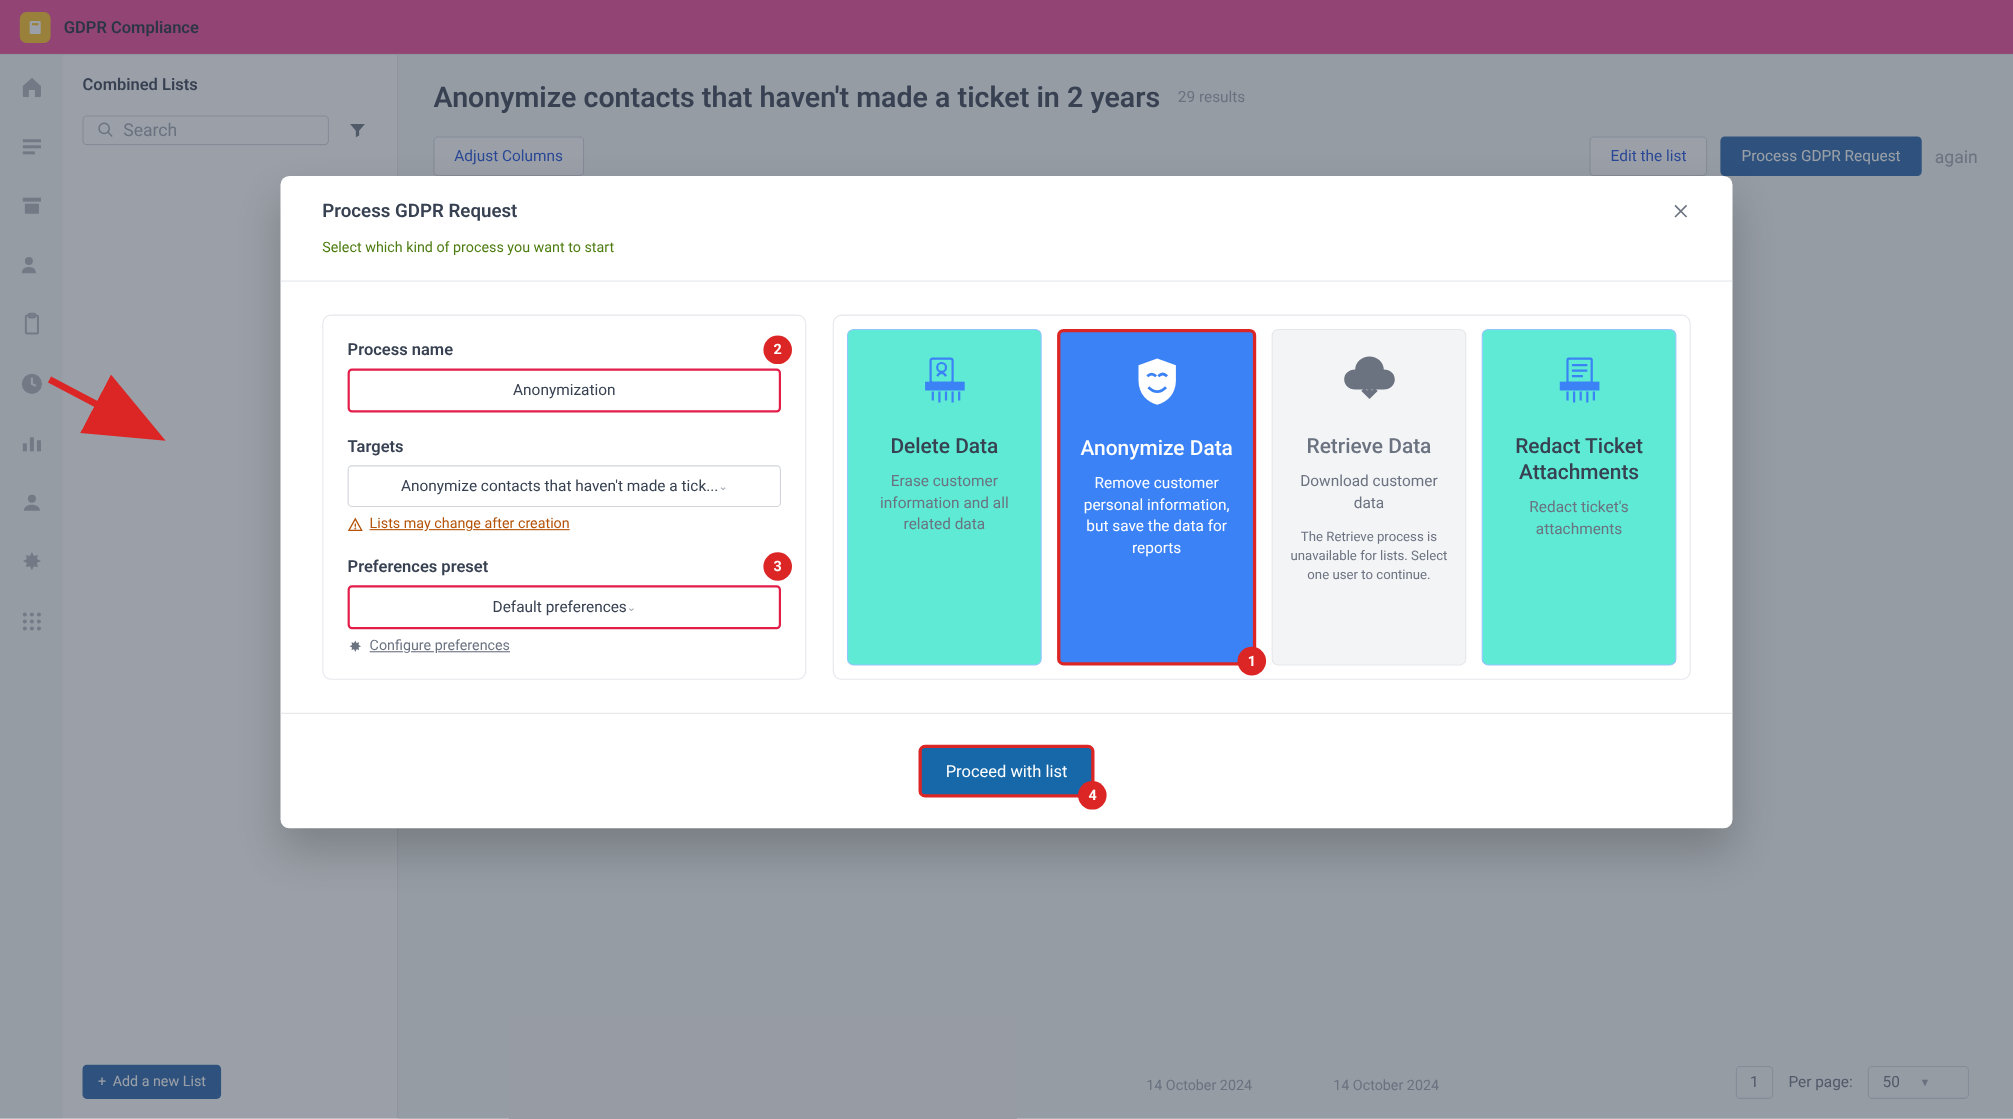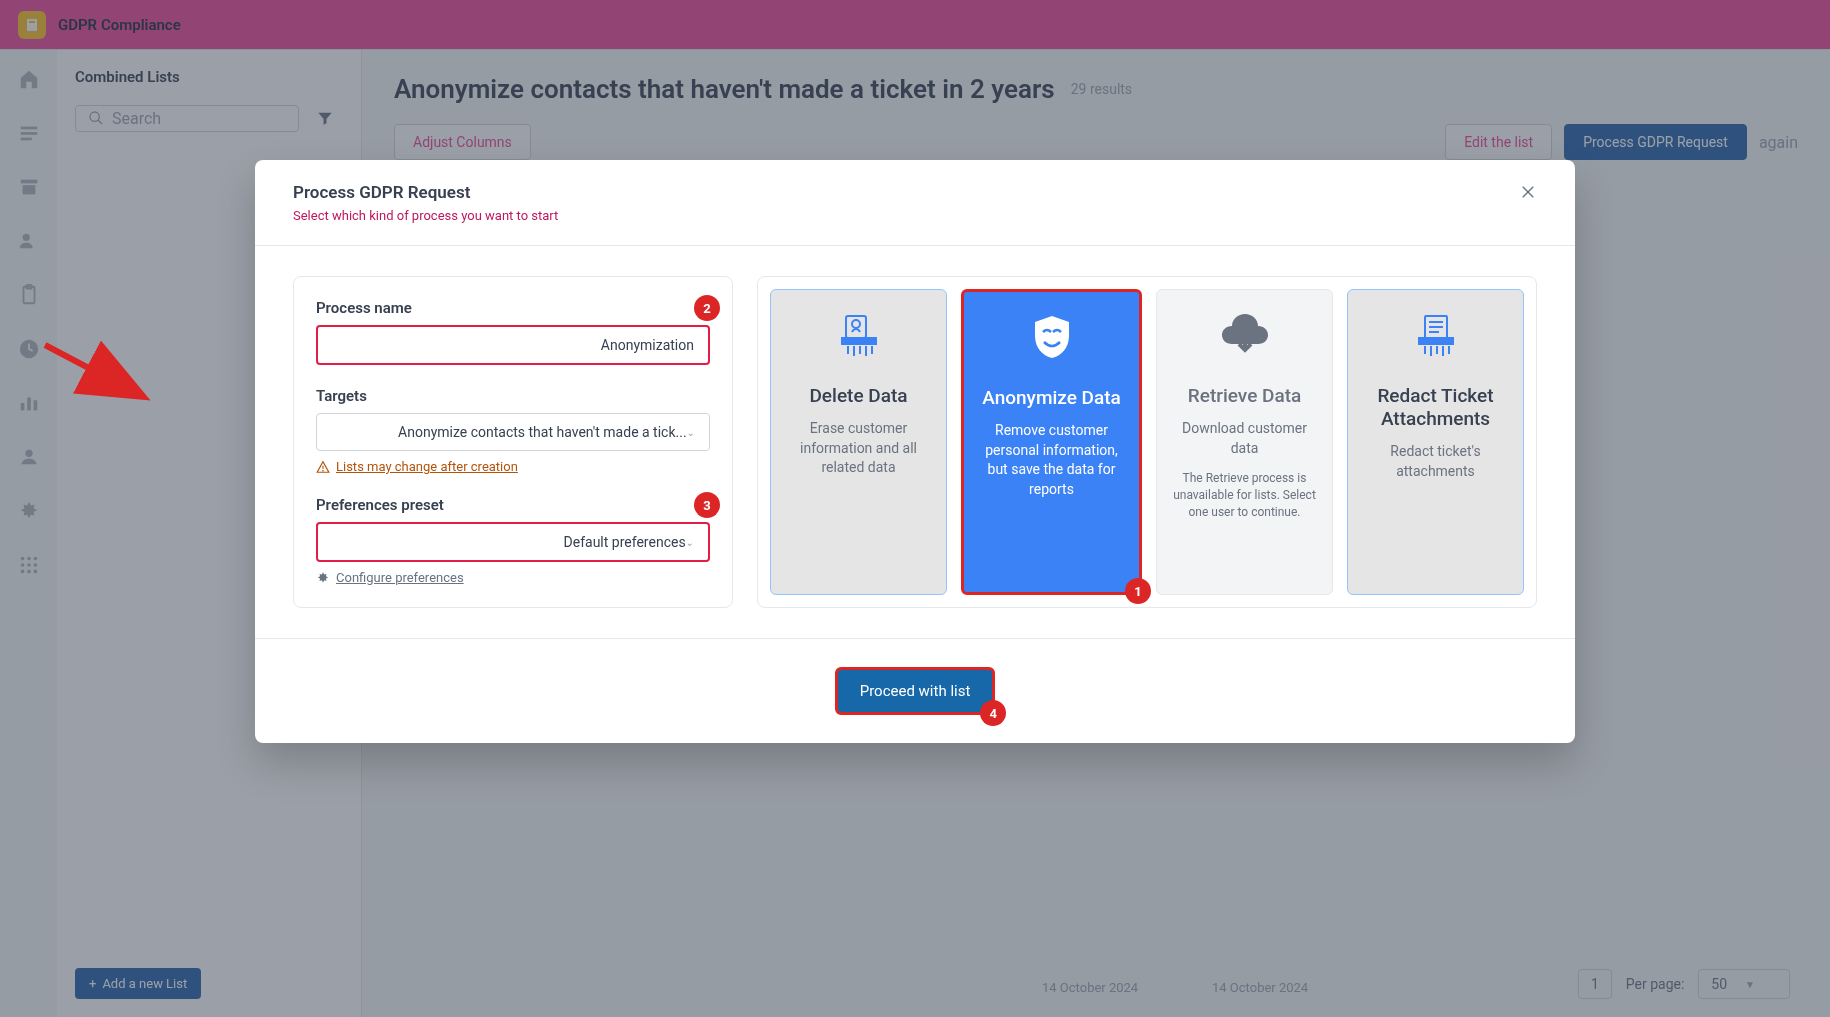--- a/index.html
+++ b/index.html
@@ -13,39 +13,39 @@
 .sidebar{width:305px;background:#fff;border-right:1px solid #e5e7eb;padding:18px}
 .sidebar-title{font-size:15px;font-weight:600;color:#374151;margin-bottom:14px}
 .search-row{display:flex;gap:8px;align-items:center}
 .search-box{flex:1;border:1px solid #d1d5db;border-radius:4px;padding:3px 12px;display:flex;align-items:center;gap:8px;color:#9ca3af}
 .filter-btn{width:36px;height:36px;display:flex;align-items:center;justify-content:center;color:#6b7280}
 .content{flex:1;padding:24px 32px;position:relative}
 .page-title-row{display:flex;align-items:center;gap:16px;margin-bottom:20px}
 .page-title{font-size:26px;color:#374151;font-weight:600}
 .result-count{color:#9ca3af;font-size:14px}
 .toolbar{display:flex;gap:12px;margin-bottom:20px}
-.btn{padding:9px 18px;border:1px solid #d1d5db;border-radius:4px;background:#fff;color:#ec4899;font-size:14px;cursor:pointer}
+.btn{padding:9px 18px;border:1px solid #d1d5db;border-radius:4px;background:#fff;color:#1d4ed8;font-size:14px;cursor:pointer}
 .btn-primary{background:#2563a8;color:#fff;border-color:#2563a8}
 .overlay{position:absolute;inset:0;background:rgba(55,65,81,0.5);display:flex;align-items:flex-start;justify-content:center;padding-top:160px;z-index:100}
 .modal{width:1320px;background:#fff;border-radius:8px;box-shadow:0 20px 40px rgba(0,0,0,0.2);overflow:hidden}
 .modal-head{padding:22px 38px;border-bottom:1px solid #e5e7eb;position:relative}
 .modal-title{font-size:17px;font-weight:600;color:#374151}
-.modal-sub{font-size:13px;color:#be185d;margin-top:6px}
+.modal-sub{font-size:13px;color:#4d7c0f;margin-top:16px}
 .modal-close{position:absolute;top:22px;right:38px;cursor:pointer;color:#6b7280;font-size:20px}
 .modal-body{padding:30px 38px;display:flex;gap:24px}
 .left-panel{width:440px;border:1px solid #e5e7eb;border-radius:8px;padding:22px}
 .form-group{margin-bottom:22px;position:relative}
 .form-label{font-size:15px;font-weight:600;color:#374151;margin-bottom:8px;display:block}
-.form-input,.form-select{width:100%;border:1px solid #d1d5db;border-radius:4px;padding:10px 14px;font-size:14px;color:#374151;display:flex;align-items:center;justify-content:flex-end}
+.form-input,.form-select{width:100%;border:1px solid #d1d5db;border-radius:4px;padding:10px 14px;font-size:14px;color:#374151;display:flex;align-items:center;justify-content:center}
 .highlighted{border:2px solid #e11d48}
 .badge{position:absolute;width:26px;height:26px;background:#dc2626;color:#fff;border-radius:50%;display:flex;align-items:center;justify-content:center;font-size:13px;font-weight:bold;z-index:5}
 .helper-link{color:#6b7280;font-size:13px;text-decoration:underline;display:flex;align-items:center;gap:6px;margin-top:8px}
 .helper-link.warn{color:#b45309}
 .right-panel{flex:1;border:1px solid #e5e7eb;border-radius:8px;padding:12px;display:flex;gap:14px}
-.option-card{flex:1;border:1px solid #93c5fd;border-radius:6px;background:#e5e5e5;padding:18px 14px;text-align:center;display:flex;flex-direction:column;align-items:center;position:relative}
+.option-card{flex:1;border:1px solid #93c5fd;border-radius:6px;background:#5eead4;padding:18px 14px;text-align:center;display:flex;flex-direction:column;align-items:center;position:relative}
 .option-card.selected{background:#3b82f6;border:3px solid #dc2626;color:#fff}
 .option-card.disabled{background:#f3f4f6;border-color:#e5e7eb}
 .option-icon{height:54px;margin-bottom:22px;display:flex;align-items:center;justify-content:center}
 .option-title{font-size:19px;font-weight:500;margin-bottom:12px}
 .option-card .option-title{color:#374151}
 .option-card.selected .option-title{color:#fff}
 .option-card.disabled .option-title{color:#6b7280}
 .option-desc{font-size:14px;color:#6b7280;line-height:1.4}
 .option-card.selected .option-desc{color:#fff}
 .option-note{font-size:12px;color:#6b7280;margin-top:12px;line-height:1.4}

